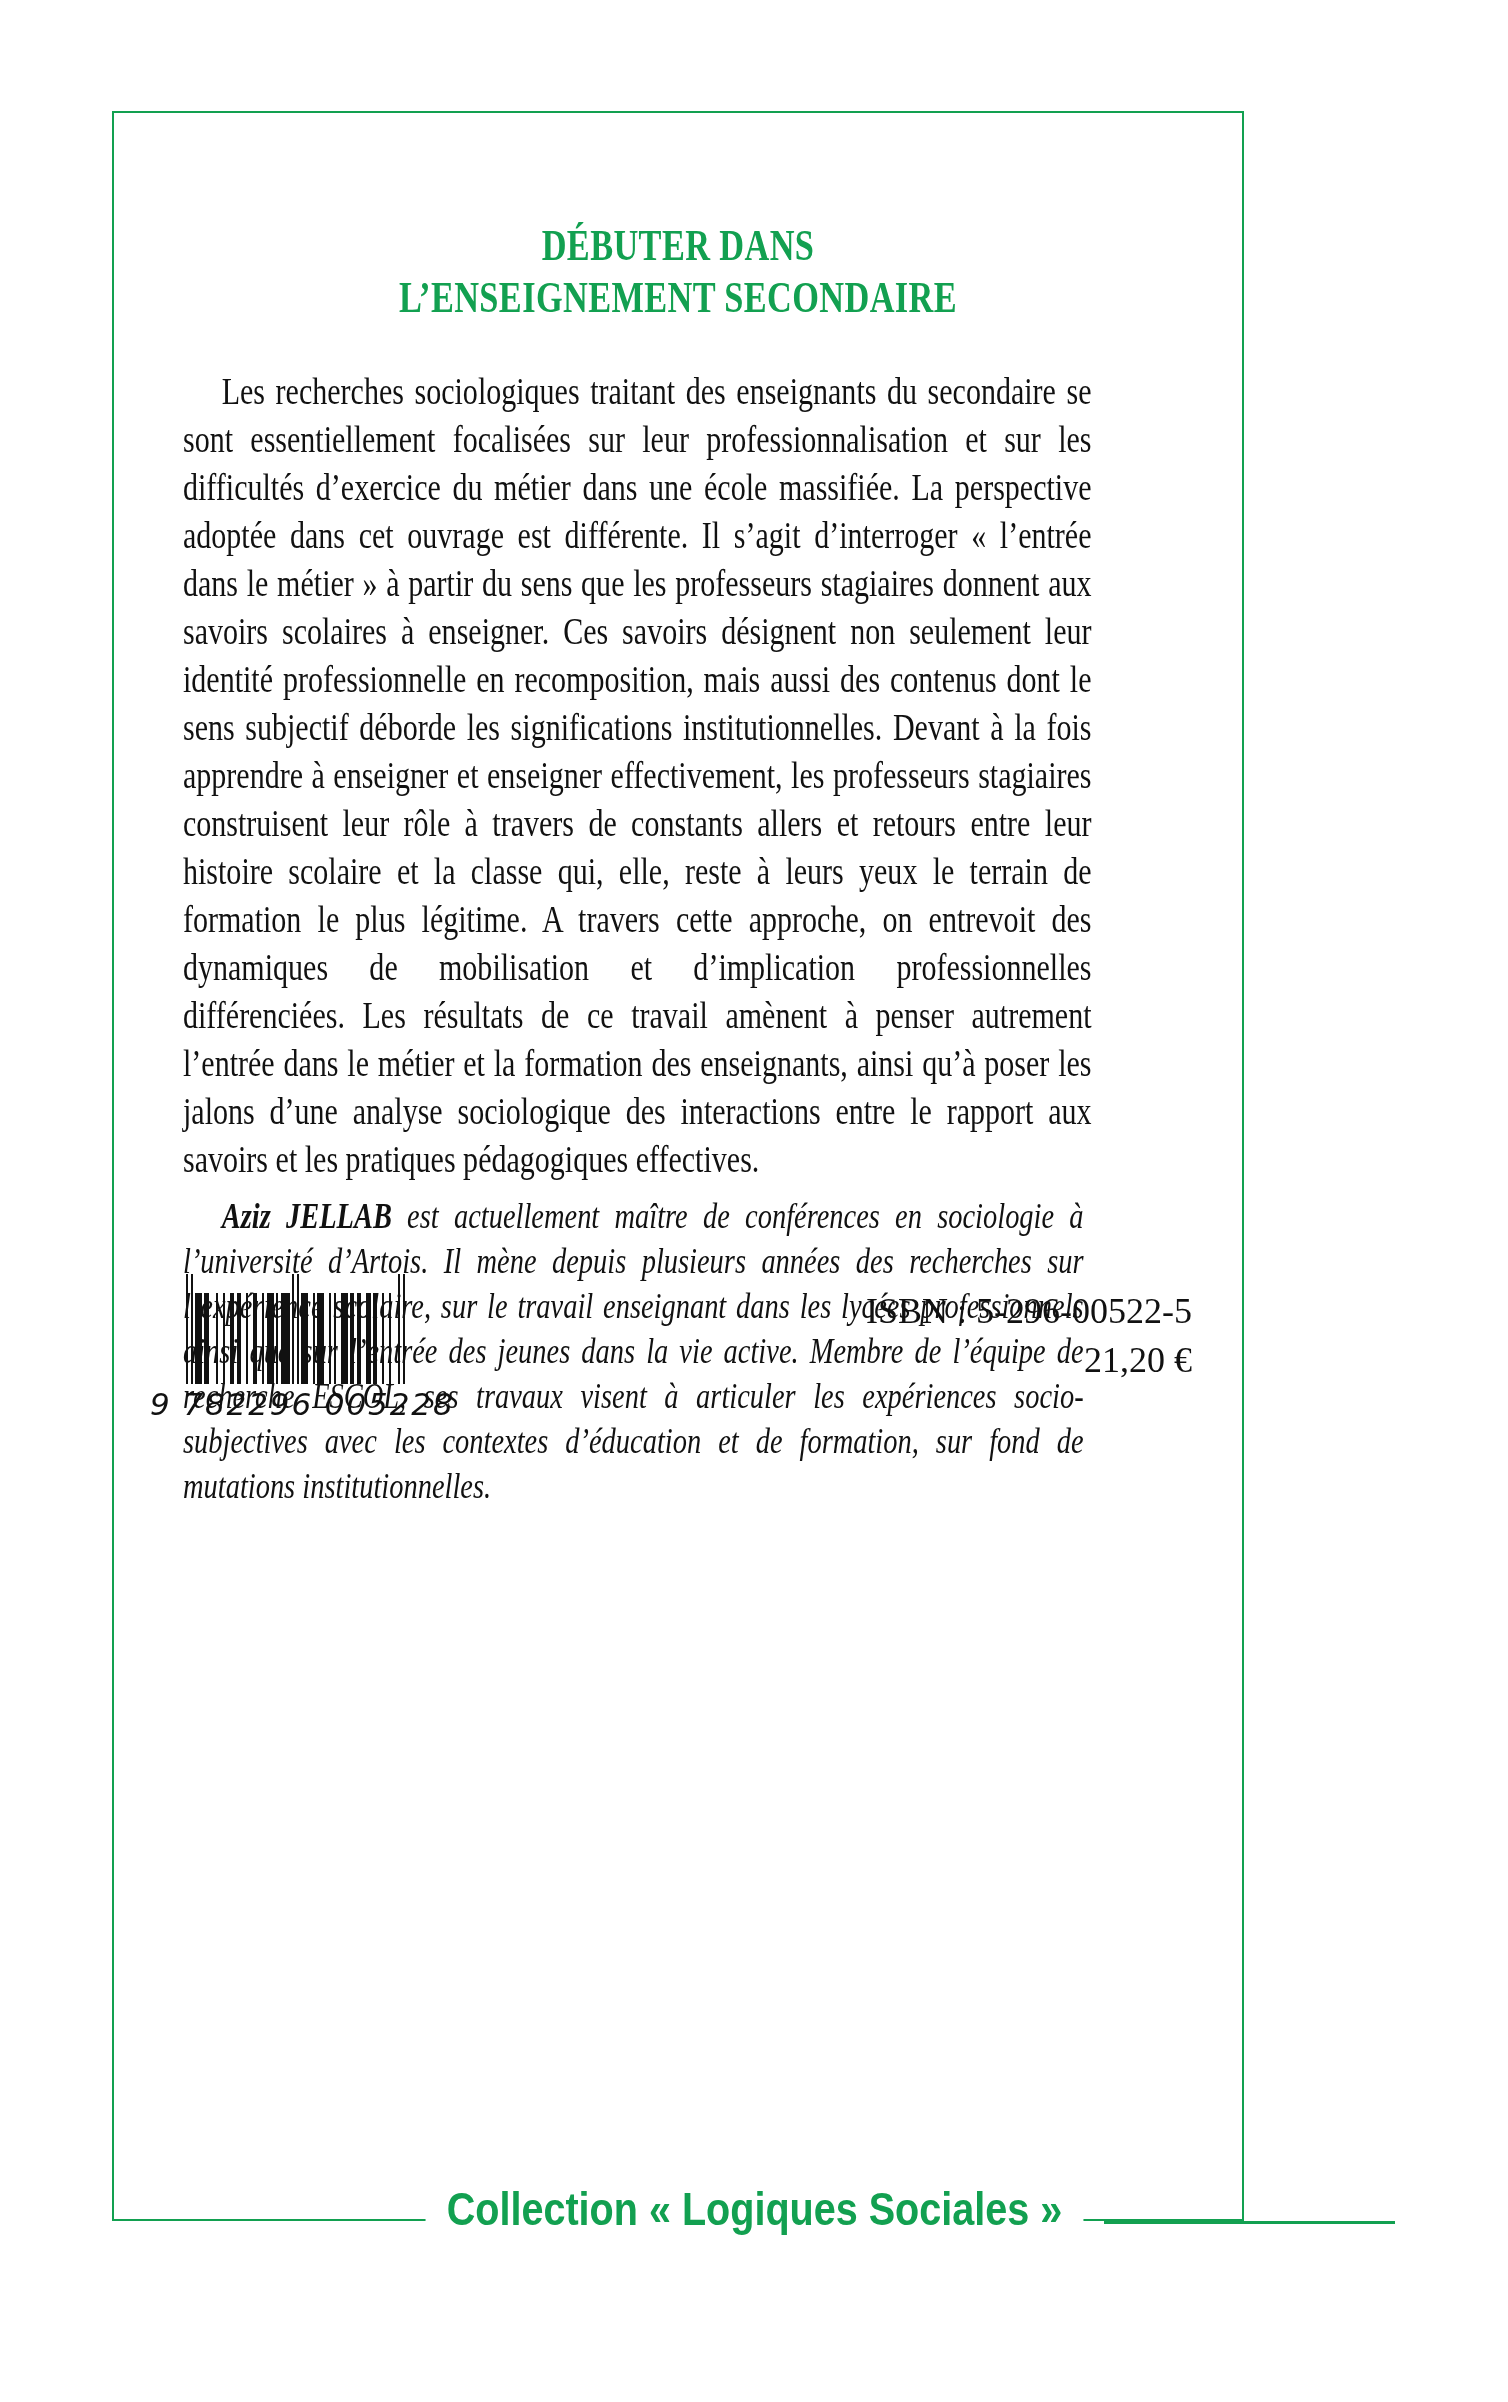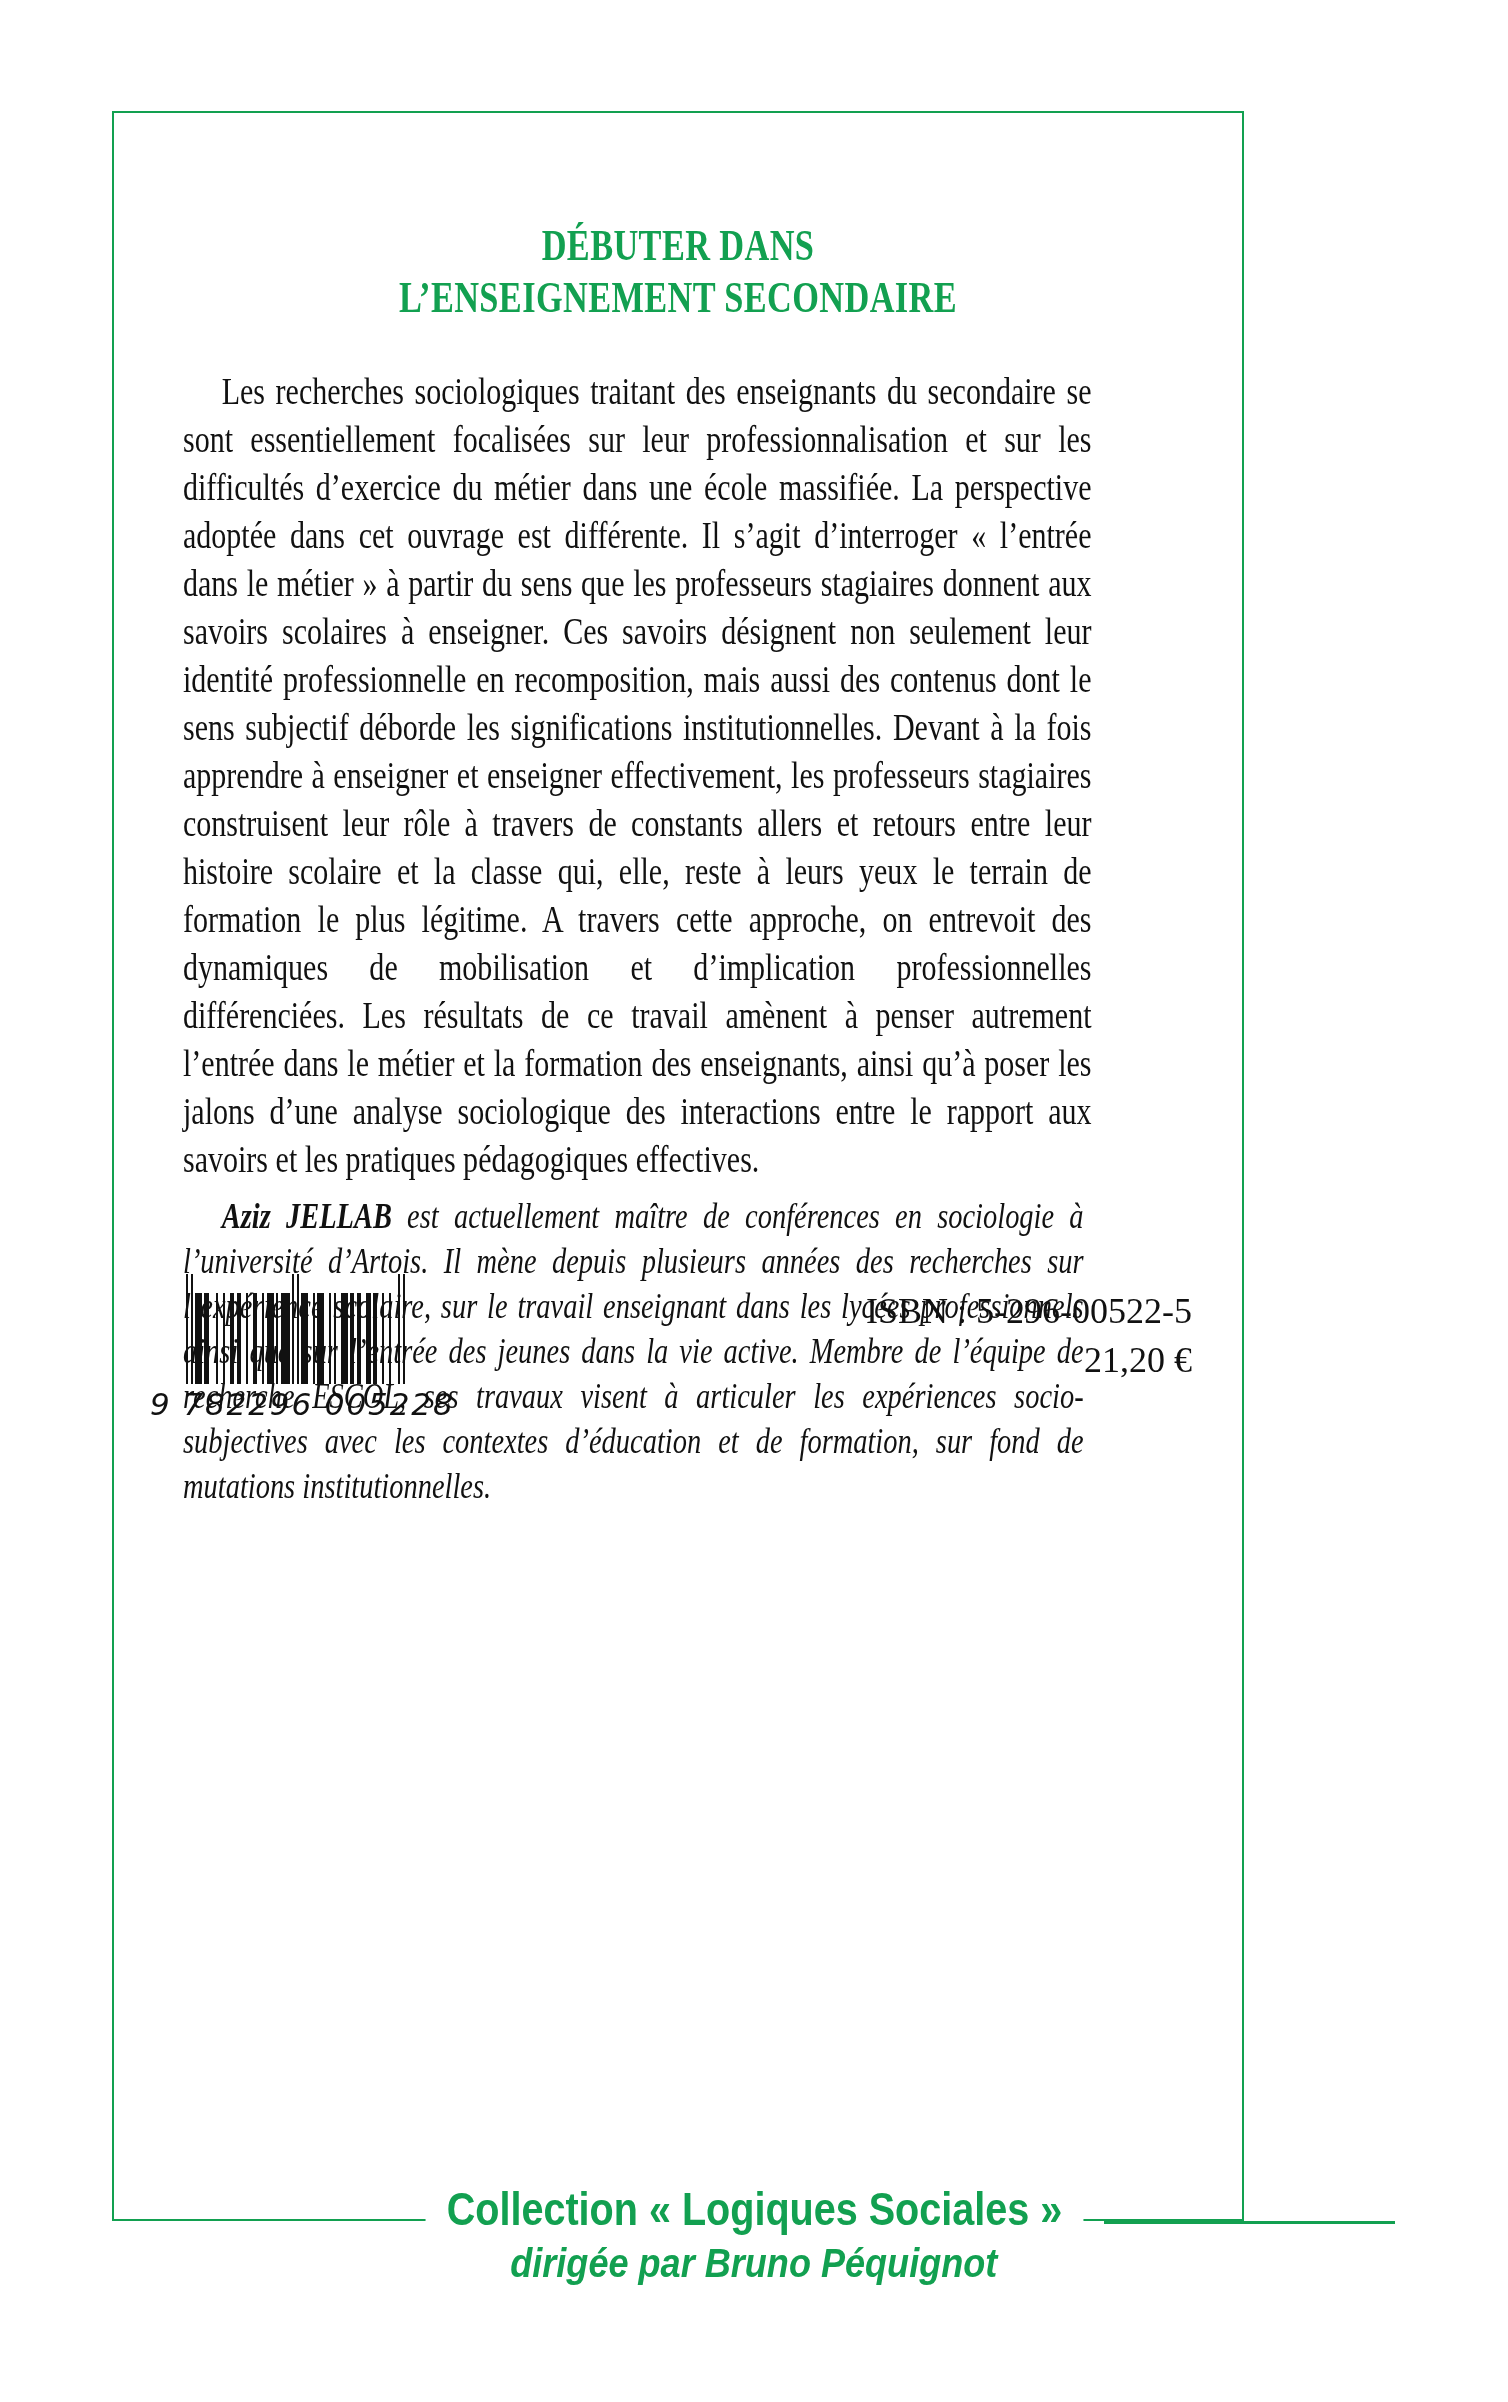--- a/index.html
+++ b/index.html
@@ -256,17 +256,14 @@
     <div>21,20 €</div>
   </div>
 
 </div>
 
 <div id="collection-footer">
   <div id="collection-line-row">
     <span id="collection-title">Collection « Logiques Sociales »</span>
     <span id="collection-rule-right"></span>
   </div>
-  <div>
-    <span id="collection-subtitle">dirigée par Bruno Péquignot</span>
-  </div>
 </div>
 
 
 </body></html>

